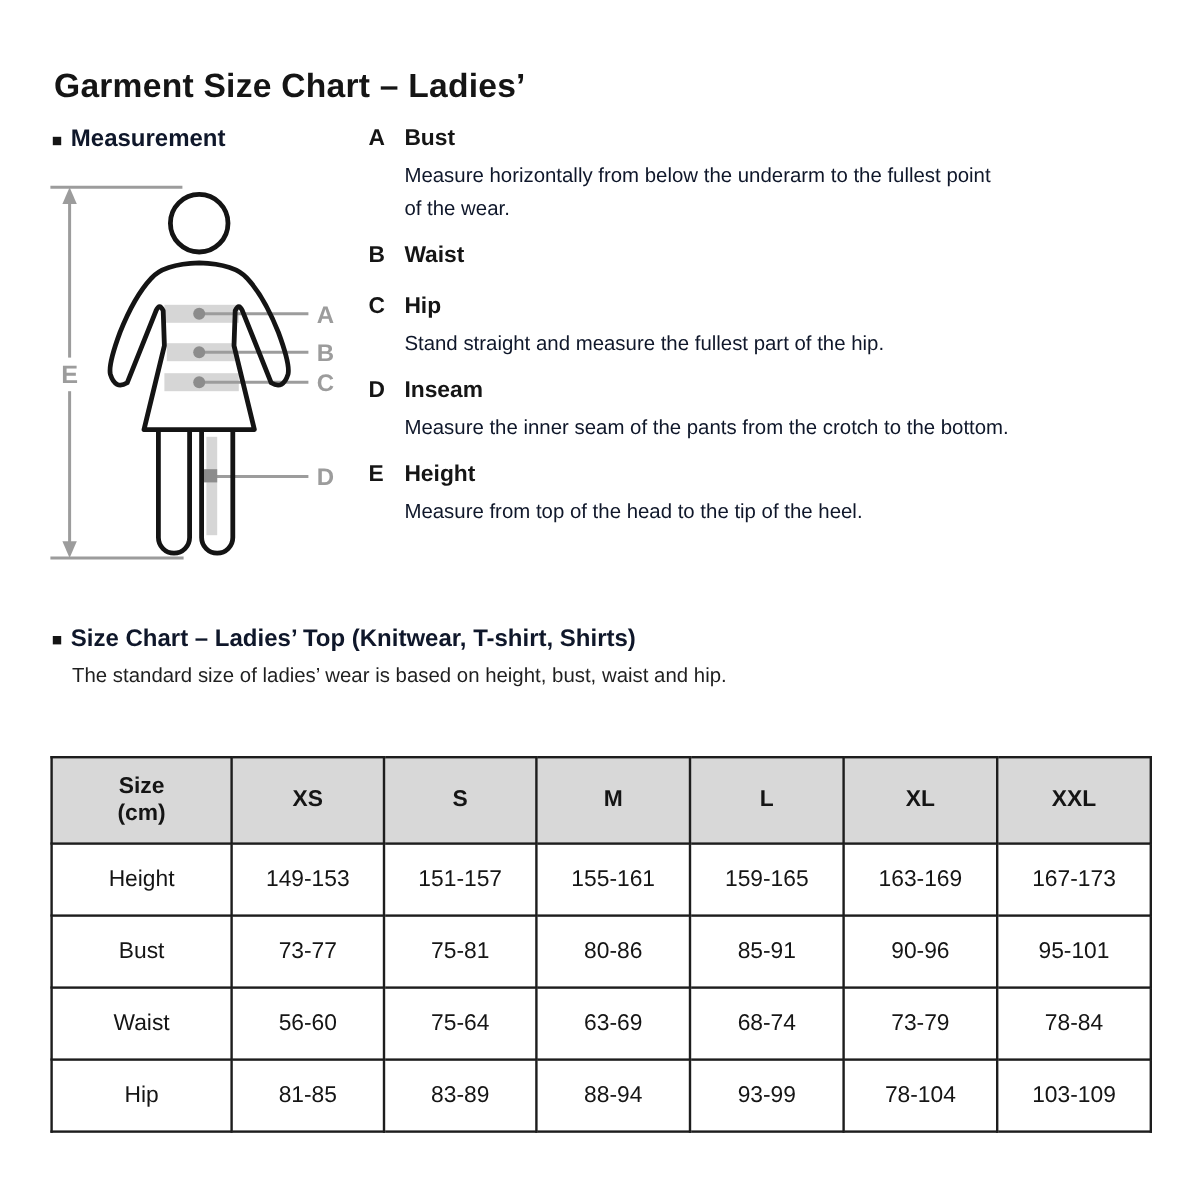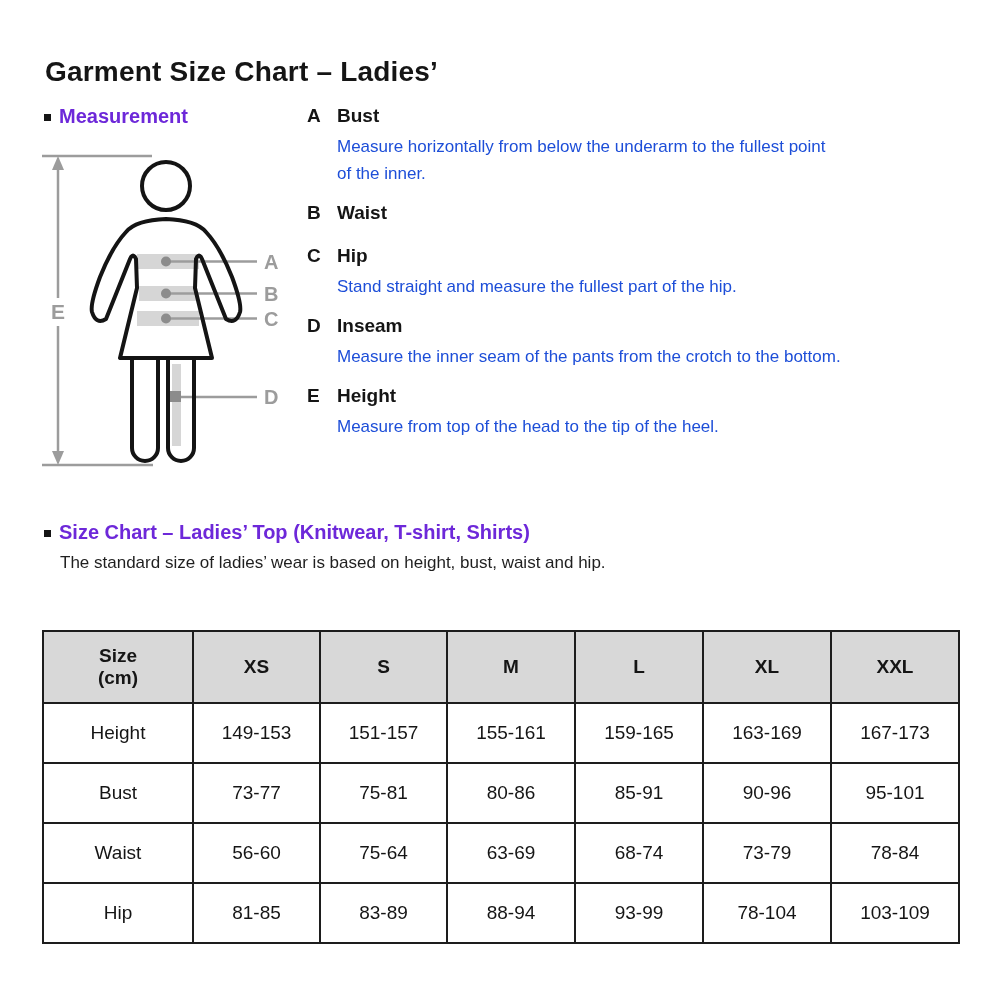--- a/index.html
+++ b/index.html
@@ -6,32 +6,32 @@
   body{
     width:1000px;height:1000px;background:#ffffff;position:relative;
     font-family:"Liberation Sans", sans-serif;color:#111;overflow:hidden;
   }
   .page-title{
     position:absolute;left:45px;top:56px;
     font-size:28px;font-weight:bold;color:#151515;letter-spacing:0.2px;
   }
   .section-header{
     position:absolute;display:flex;align-items:center;gap:8px;
-    font-size:20px;font-weight:bold;color:#6d28d9;white-space:nowrap;
+    font-size:20px;font-weight:bold;color:#0f172a;white-space:nowrap;
   }
   .bullet{width:7px;height:7px;background:#151515;display:inline-block;flex:0 0 auto;margin-top:1px;}
   #measurement-header{left:44px;top:105px;}
   #sizechart-header{left:44px;top:521px;}
   .heading-paren{font-weight:bold;}
   
   .defs{position:absolute;left:307px;top:102px;width:680px;}
   .def-item{display:flex;margin-bottom:12px;}
   .def-letter{width:30px;flex:0 0 auto;font-size:19px;font-weight:bold;line-height:27px;color:#151515;}
   .def-term{font-size:19px;font-weight:bold;line-height:27px;margin-bottom:4px;color:#151515;}
-  .def-line{font-size:17px;line-height:27px;white-space:nowrap;color:#1d4ed8;}
+  .def-line{font-size:17px;line-height:27px;white-space:nowrap;color:#0f172a;}
   
   .intro{position:absolute;left:60px;top:550px;}
   .intro-line{font-size:17px;line-height:26px;color:#1f1f1f;white-space:nowrap;text-align:right;}
   
   .size-table{
     position:absolute;left:42px;top:630px;width:916px;
     border-collapse:collapse;table-layout:fixed;
   }
   .size-table th,.size-table td{
     border:2px solid #1d1d1d;text-align:center;vertical-align:middle;
@@ -117,21 +117,21 @@
     <text x="244" y="286">D</text>
   </g>
 </svg>
 
 <div class="defs">
   <div class="def-item">
     <div class="def-letter">A</div>
     <div>
       <div class="def-term">Bust</div>
       <div class="def-line">Measure horizontally from below the underarm to the fullest point</div>
-      <div class="def-line">of the inner.</div>
+      <div class="def-line">of the wear.</div>
     </div>
   </div>
   <div class="def-item">
     <div class="def-letter">B</div>
     <div>
       <div class="def-term">Waist</div>
     </div>
   </div>
   <div class="def-item">
     <div class="def-letter">C</div>

